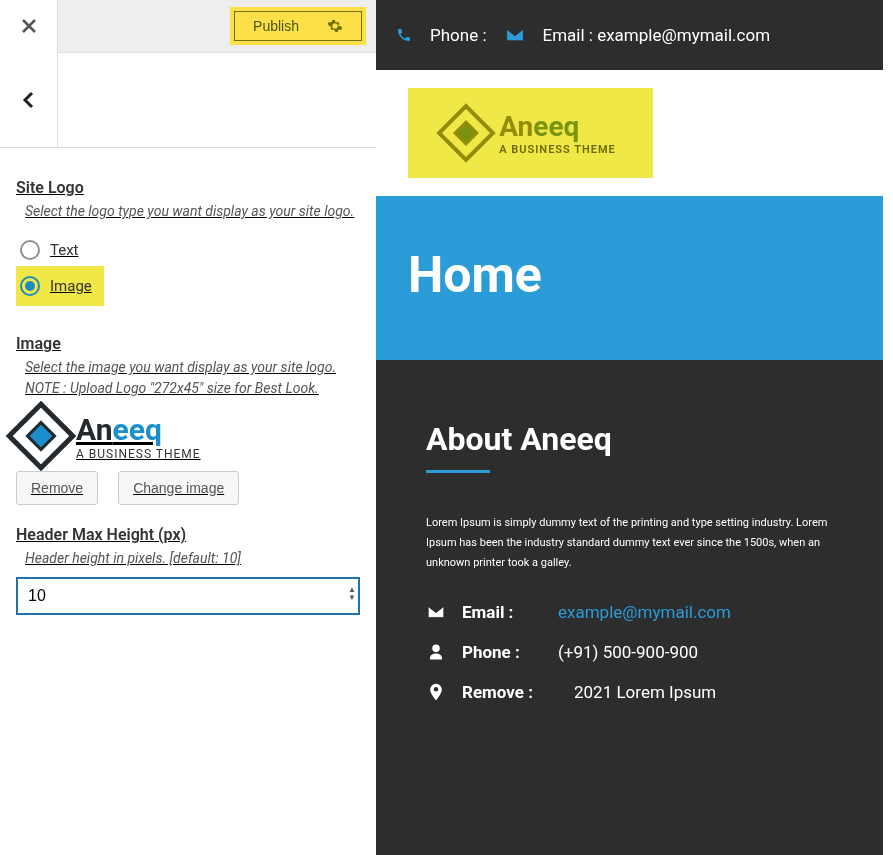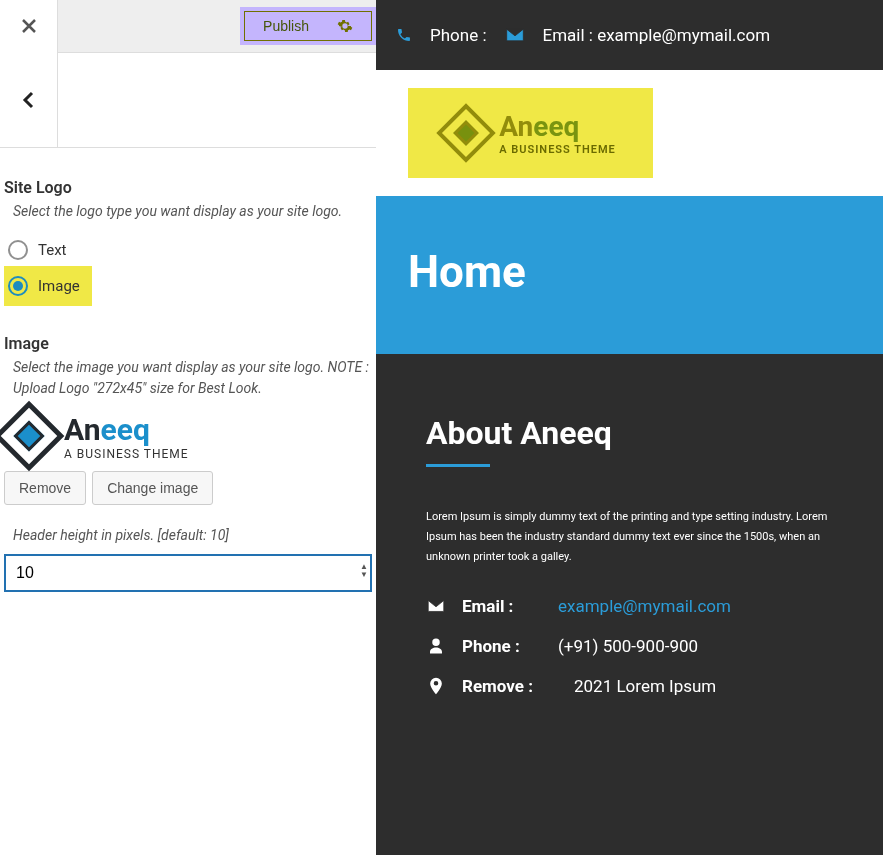--- a/index.html
+++ b/index.html
@@ -4,51 +4,51 @@
 <style>
 * { margin: 0; padding: 0; box-sizing: border-box; }
 body { font-family: -apple-system, "Segoe UI", Roboto, sans-serif; width: 893px; height: 855px; overflow: hidden; display: flex; }
 
 
 .left-panel { width: 376px; height: 855px; background: #fff; display: flex; flex-direction: column; }
 
 .top-bar { height: 53px; display: flex; align-items: center; border-bottom: 1px solid #ddd; background: #eee; }
 .close-btn { width: 58px; height: 53px; display: flex; align-items: center; justify-content: center; cursor: pointer; border-right: 1px solid #ddd; background: #fff; }
 .top-spacer { flex: 1; }
-.publish-wrap { background: #c4b5fd; padding: 4px; display: flex; align-items: center; }
+.publish-wrap { background: #fde047; padding: 4px; margin-right: 10px; display: flex; align-items: center; }
 .publish-btn { background: transparent; border: 1px solid #707000; color: #46560a; padding: 6px 18px; font-size: 14px; cursor: pointer; display: flex; align-items: center; gap: 28px; }
 
 .crumb-bar { height: 95px; display: flex; align-items: center; border-bottom: 1px solid #ddd; }
 .back-btn { width: 58px; height: 95px; display: flex; align-items: center; justify-content: center; cursor: pointer; border-right: 1px solid #ddd; }
 .crumb-text { padding-left: 20px; }
 .crumb-line1 { font-size: 15px; color: #555; }
 .crumb-line1 .sep { margin: 0 4px; }
 .crumb-title { font-size: 22px; color: #444; font-weight: 400; margin-top: 4px; }
 
-.panel-body { padding: 16px 4px; overflow-y: auto; flex: 1; background: #fff; }
+.panel-body { padding: 16px 16px; overflow-y: auto; flex: 1; background: #fff; text-decoration: underline; }
 
 .section-heading { font-size: 16px; font-weight: 600; color: #333; margin-top: 14px; margin-bottom: 4px; }
 .section-desc { font-size: 14px; font-style: italic; color: #555; line-height: 1.5; margin-bottom: 12px; margin-left: 9px; }
 
 .radio-row { display: flex; align-items: center; gap: 10px; padding: 6px 4px; font-size: 15px; color: #333; }
 .radio-row.hl { background: #f0e846; width: fit-content; padding: 10px 12px 10px 4px; }
 .radio-outer { width: 20px; height: 20px; border-radius: 50%; border: 2px solid #909090; display: flex; align-items: center; justify-content: center; }
 .radio-row.hl .radio-outer { border-color: #1e8cbe; }
 .radio-inner { width: 10px; height: 10px; border-radius: 50%; background: #1e8cbe; }
 
 .logo-preview { display: flex; align-items: center; gap: 10px; margin: 8px 0 10px 0; }
 .logo-preview .diamond { width: 50px; height: 50px; transform: rotate(45deg); border: 5px solid #24292e; display: flex; align-items: center; justify-content: center; }
 .logo-preview .diamond-inner { width: 22px; height: 22px; background: #1b8fcb; border: 3px solid #24292e; }
 .logo-preview .txt-box { display: flex; flex-direction: column; }
 .logo-preview .brand { font-size: 30px; font-weight: 700; }
 .logo-preview .brand .a1 { color: #24292e; }
 .logo-preview .brand .a2 { color: #1b8fcb; }
 .logo-preview .tagline { font-size: 12px; letter-spacing: 1px; color: #333; }
 
-.btn-row { display: flex; gap: 6px; margin-bottom: 20px; align-items: flex-end; }
+.btn-row { display: flex; gap: 20px; margin-bottom: 20px; align-items: flex-end; }
 .wp-btn { border: 1px solid #ccc; background: #f7f7f7; color: #555; padding: 8px 14px; font-size: 14px; border-radius: 3px; cursor: pointer; }
 
 .num-input { width: 100%; border: 2px solid #2271b1; padding: 8px 10px; font-size: 16px; margin-top: 8px; position: relative; }
 .num-wrap { position: relative; }
 .spinner { position: absolute; right: 4px; top: 50%; transform: translateY(-40%); display: flex; flex-direction: column; font-size: 8px; color: #555; line-height: 8px; }
 
 
 .right-panel { width: 507px; height: 855px; background: #2d2d2d; display: flex; flex-direction: column; }
 
 .contact-bar { height: 70px; background: #2d2d2d; display: flex; align-items: center; gap: 18px; padding: 0 20px; color: #fff; font-size: 17px; }
@@ -57,21 +57,21 @@
 .logo-strip { background: #fff; padding: 18px 32px; }
 .logo-strip .logo-box { background: #f0e846; width: 245px; height: 90px; display: flex; align-items: center; justify-content: center; gap: 12px; }
 .logo-strip .diamond { width: 42px; height: 42px; transform: rotate(45deg); border: 4px solid #928c0b; display: flex; align-items: center; justify-content: center; }
 .logo-strip .diamond-inner { width: 18px; height: 18px; background: #78910e; border: 3px solid #928c0b; }
 .logo-strip .brand { font-size: 28px; font-weight: 700; }
 .logo-strip .brand .a1 { color: #928c0b; }
 .logo-strip .brand .a2 { color: #7a9410; }
 .logo-strip .tagline { font-size: 11px; letter-spacing: 1px; color: #6a6a00; font-weight: 600; }
 
 .hero { background: #2b9cd8; padding: 50px 32px 56px 32px; }
-.hero h1 { color: #fff; font-size: 44px; font-weight: 700; }
+.hero h1 { color: #fff; font-size: 50px; font-weight: 700; }
 
 .about-section { background: #2d2d2d; padding: 60px 32px 40px 50px; color: #fff; flex: 1; }
 .about-section h2 { font-size: 32px; font-weight: 700; margin-bottom: 12px; }
 .underline { width: 64px; height: 3px; background: #2b9cd8; margin-bottom: 40px; }
 .about-section p { font-size: 11px; line-height: 1.8; margin-bottom: 30px; }
 
 .info-row { display: flex; align-items: center; gap: 16px; margin-bottom: 20px; font-size: 17px; }
 .info-row .ico { width: 20px; text-align: center; }
 .info-row .lbl { font-weight: 700; min-width: 80px; }
 .info-row .val { color: #fff; }
@@ -134,20 +134,21 @@
         <div class="brand"><span class="a1">An</span><span class="a2">eeq</span></div>
         <div class="tagline">A BUSINESS THEME</div>
       </div>
     </div>
 
     <div class="btn-row">
       <button class="wp-btn">Remove</button>
       <button class="wp-btn">Change image</button>
     </div>
 
+    <div class="section-heading">Header Max Height (px)</div>
     <div class="section-desc" style="margin-bottom:0">Header height in pixels. [default: 10]</div>
     <div class="num-wrap">
       <input class="num-input" type="text" value="10" style="">
       <div class="spinner">
           <span>▲</span>
           <span>▼</span>
         </div>
     </div>
 
   </div>

